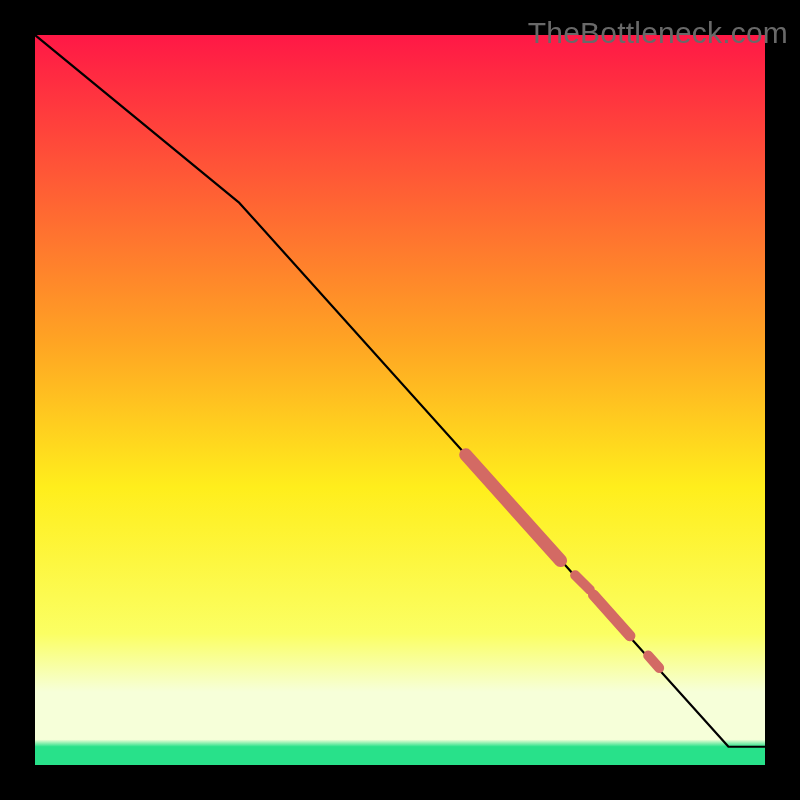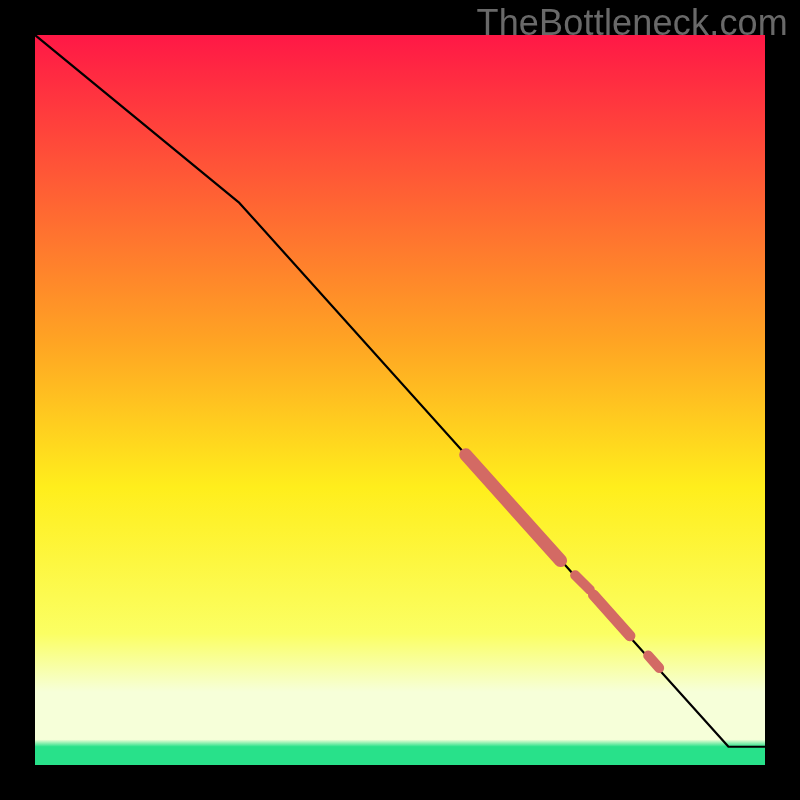--- a/index.html
+++ b/index.html
@@ -11,24 +11,24 @@
     overflow: hidden;
   }
   .outer {
     position: relative;
     width: 800px;
     height: 800px;
     background: #000;
   }
   .watermark {
     position: absolute;
-    top: 2px;
+    top: 16px;
     right: 12px;
     font-family: Arial, Helvetica, sans-serif;
-    font-size: 36px;
+    font-size: 30px;
     font-weight: 500;
     color: #696969;
     letter-spacing: 0.2px;
     z-index: 3;
   }
   .plot {
     position: absolute;
     left: 35px;
     top: 35px;
     width: 730px;

